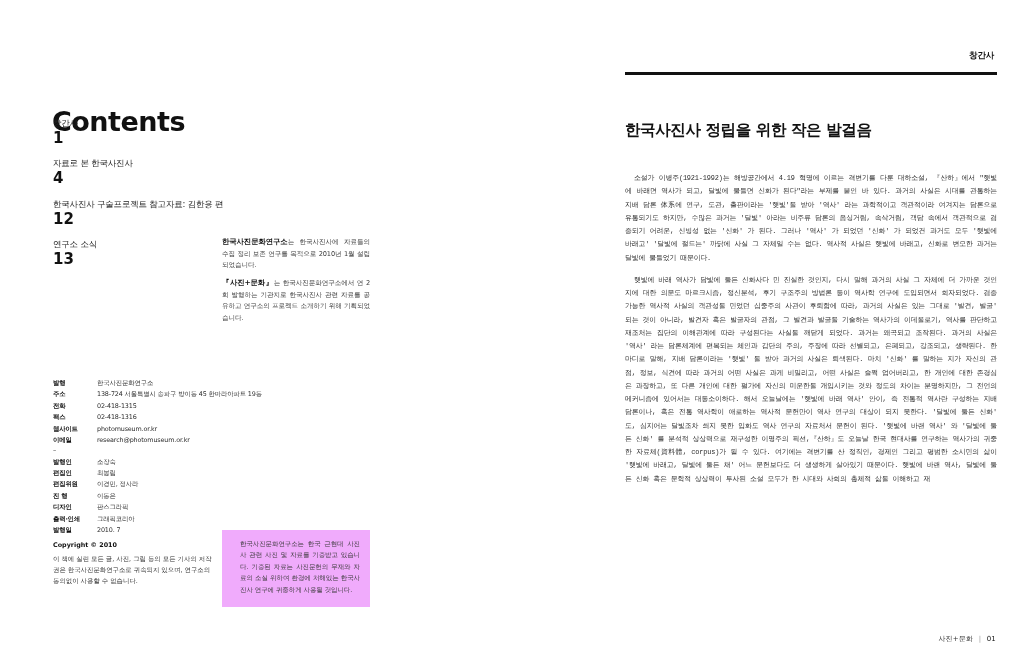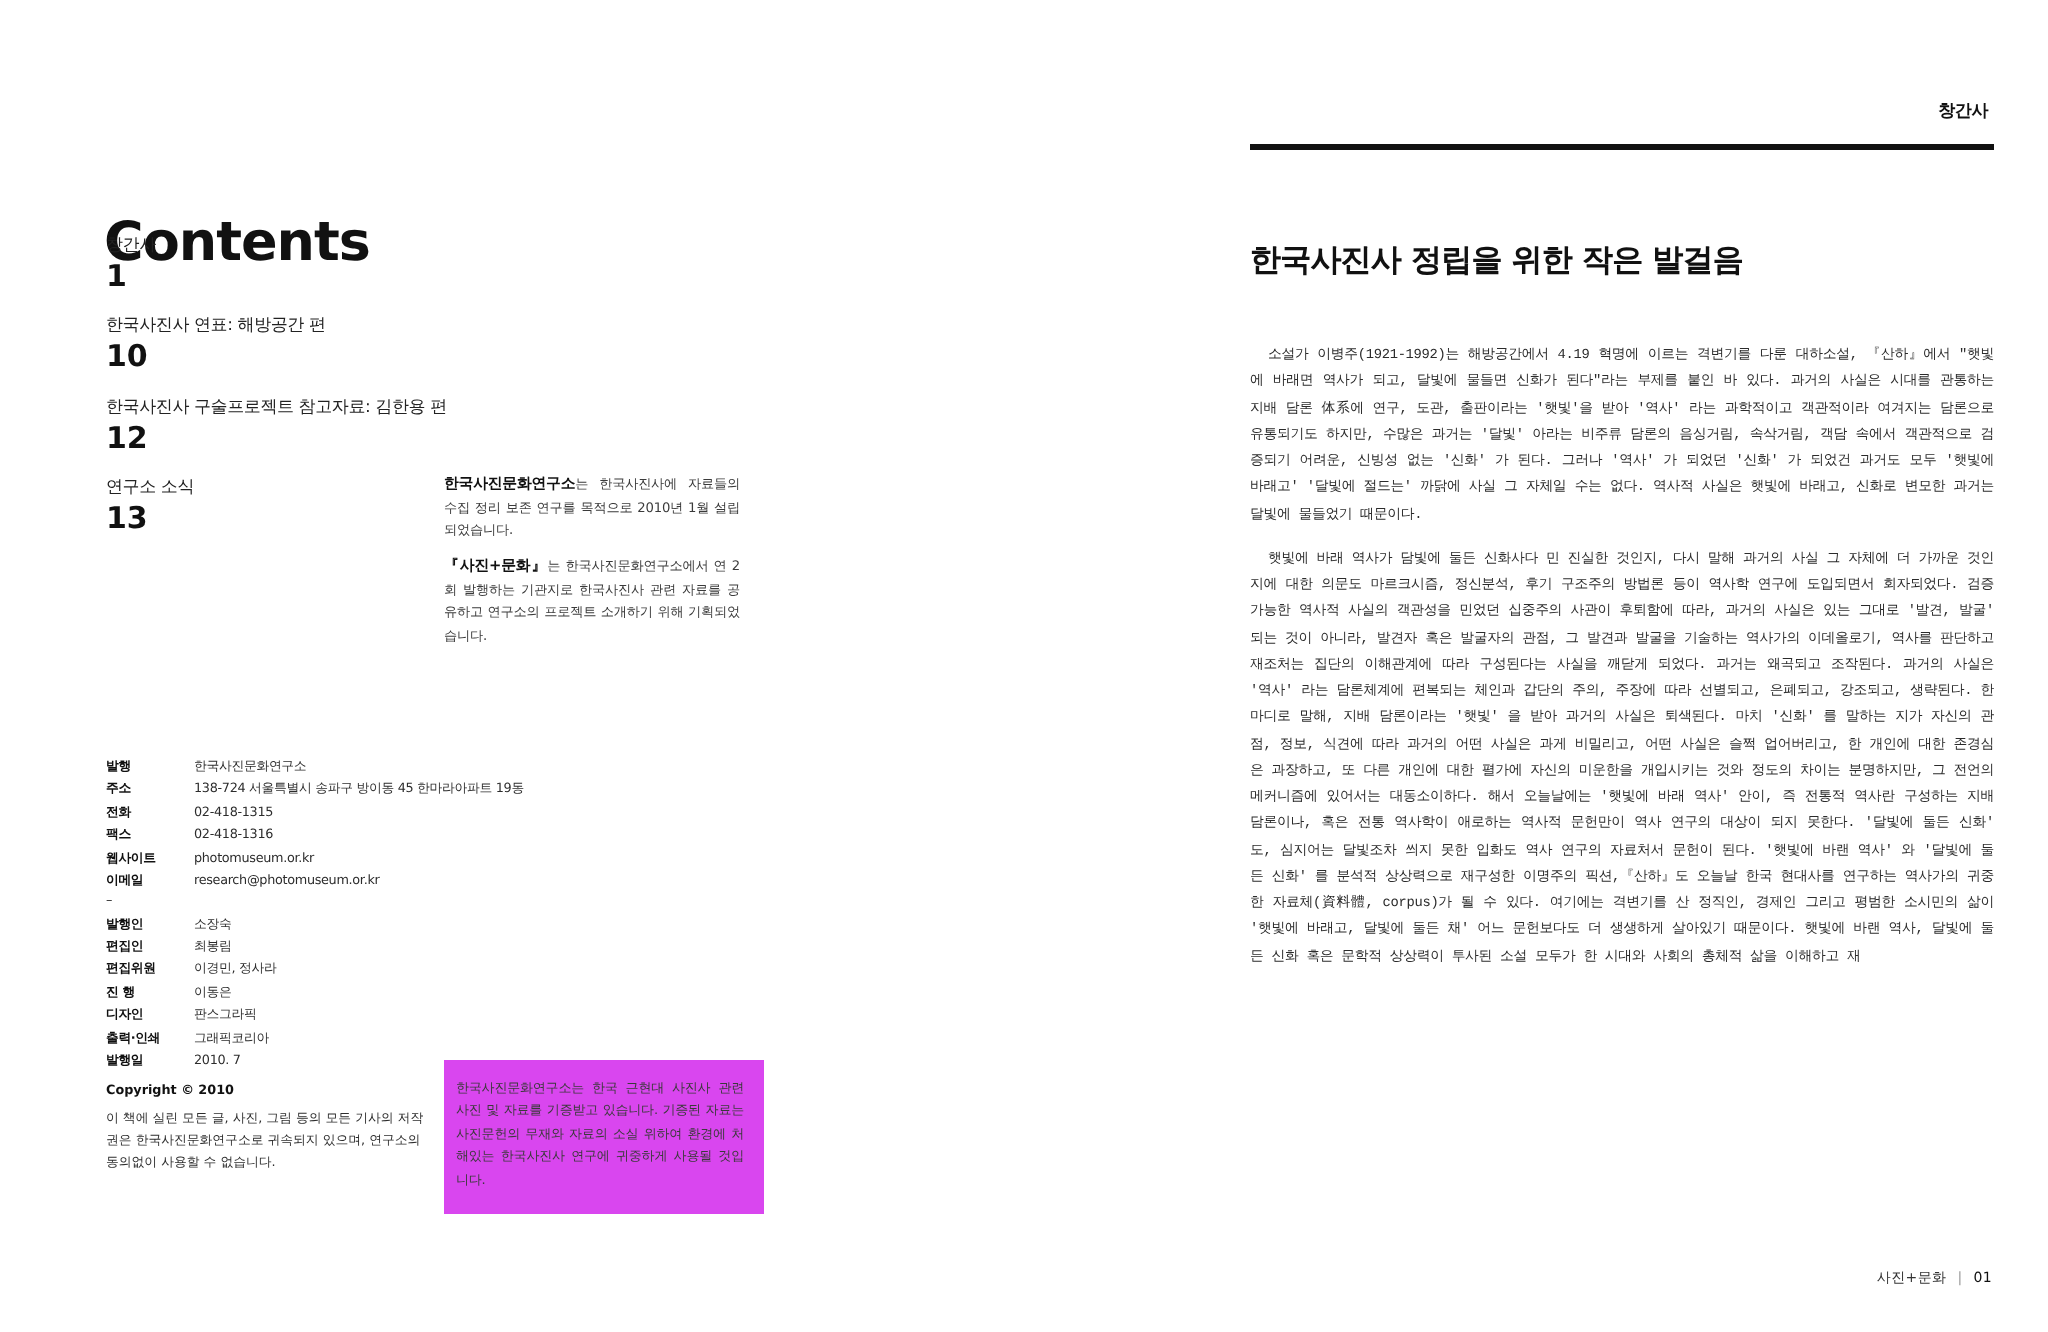--- a/index.html
+++ b/index.html
@@ -97,23 +97,23 @@
     font-size: 6.4px;
     line-height: 1.72;
     color: #2c2c2c;
   }
   .copyright .cr-title { font-weight: bold; color: #111; margin-bottom: 3px; }
 
   
   .notebox {
     position: absolute;
     left: 222px; top: 530px;
-    width: 160px;
-    background: #d946ef;
-    padding: 9px 10px 11px 6px;
+    width: 148px;
+    background: #f0abfc;
+    padding: 9px 10px 11px 18px;
     font-size: 6.5px;
     line-height: 1.75;
     color: #3a3a3a;
     text-align: justify;
     letter-spacing: -0.1px;
   }
 
   
   .right-page {
     position: absolute;
@@ -173,22 +173,22 @@
   <div class="left-page">
 
     <div class="contents-title">Contents</div>
 
     <div class="toc">
       <div class="toc-item">
         <div class="toc-label">창간사</div>
         <div class="toc-page">1</div>
       </div>
       <div class="toc-item">
-        <div class="toc-label">한국사진사 연표: 해방공간 편</div>
-        <div class="toc-page">10</div>
+        <div class="toc-label">자료로 본 한국사진사</div>
+        <div class="toc-page">4</div>
       </div>
       <div class="toc-item">
         <div class="toc-label">한국사진사 구술프로젝트 참고자료: 김한용 편</div>
         <div class="toc-page">12</div>
       </div>
       <div class="toc-item">
         <div class="toc-label">연구소 소식</div>
         <div class="toc-page">13</div>
       </div>
     </div>

